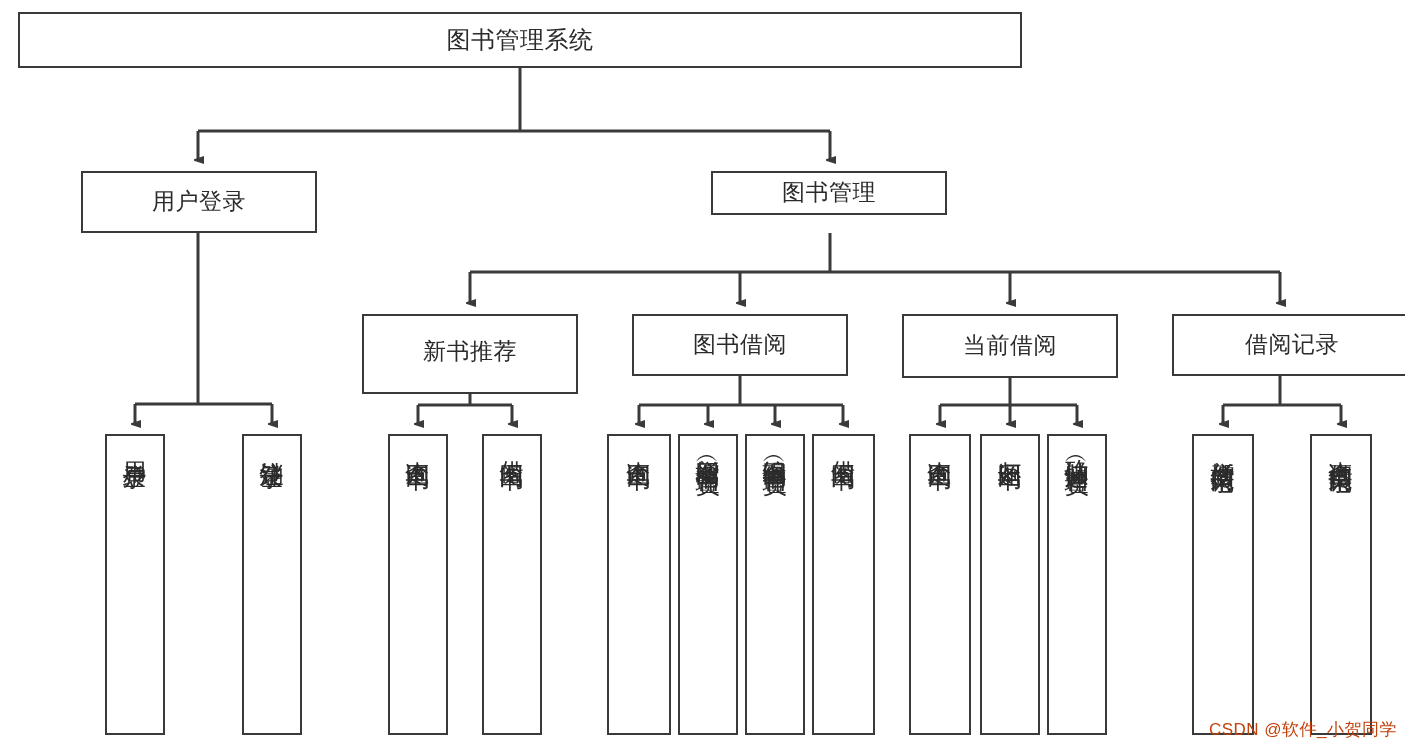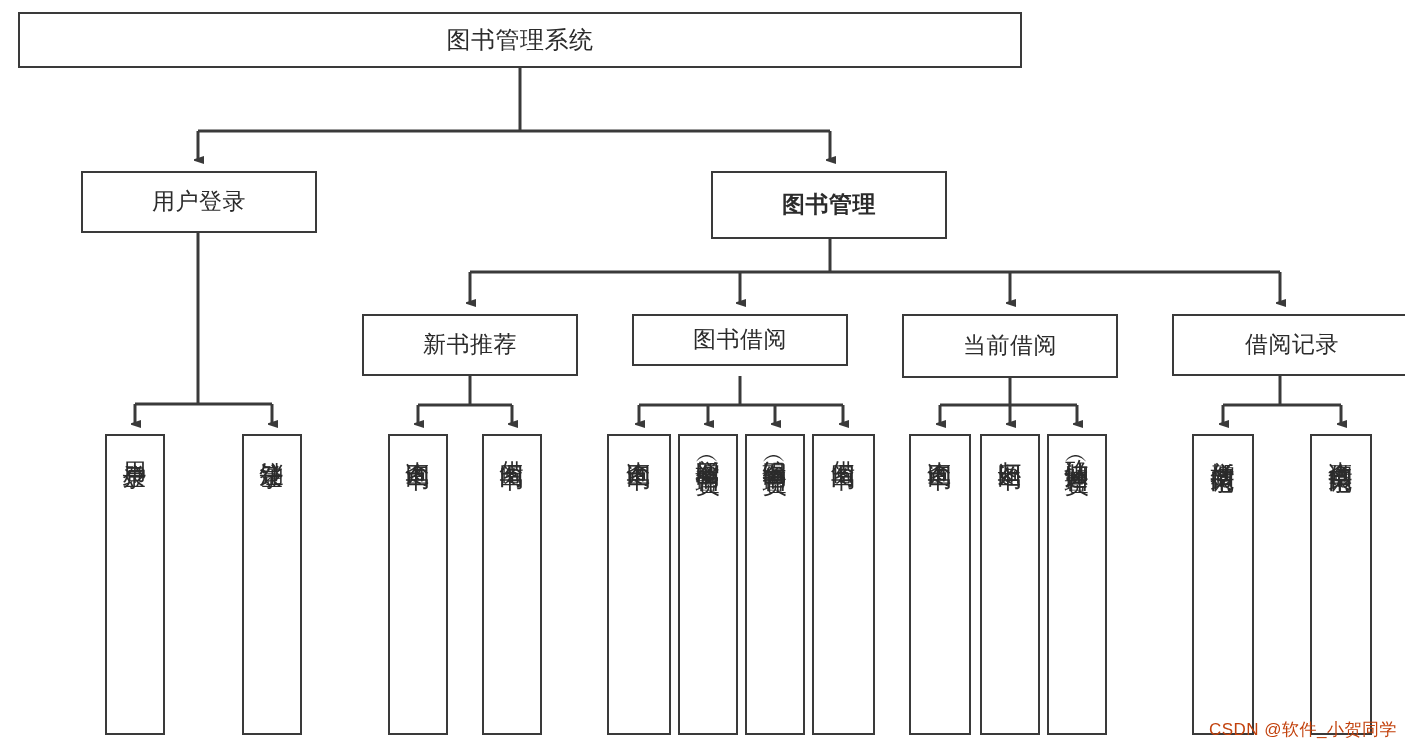--- a/index.html
+++ b/index.html
@@ -134,28 +134,28 @@
     </g>
   </svg>
 
   <div class="node horiz root" style="left: 18px; top: 12px; width: 1004px; height: 56px;">
     <span class="label">图书管理系统</span>
   </div>
 
   <div class="node horiz" style="left: 81px; top: 171px; width: 236px; height: 62px;">
     <span class="label">用户登录</span>
   </div>
-  <div class="node horiz" style="left: 711px; top: 171px; width: 236px; height: 68px; font-weight: bold;">
+  <div class="node horiz" style="left: 711px; top: 171px; width: 236px; height: 44px;">
     <span class="label">图书管理</span>
   </div>
 
-  <div class="node horiz" style="left: 362px; top: 314px; width: 216px; height: 62px;">
+  <div class="node horiz" style="left: 362px; top: 314px; width: 216px; height: 80px; font-family: Liberation Mono, monospace;">
     <span class="label">新书推荐</span>
   </div>
-  <div class="node horiz" style="left: 632px; top: 314px; width: 216px; height: 52px;">
+  <div class="node horiz" style="left: 632px; top: 314px; width: 216px; height: 62px;">
     <span class="label">图书借阅</span>
   </div>
   <div class="node horiz" style="left: 902px; top: 314px; width: 216px; height: 64px;">
     <span class="label">当前借阅</span>
   </div>
   <div class="node horiz" style="left: 1172px; top: 314px; width: 240px; height: 62px;">
     <span class="label">借阅记录</span>
   </div>
 
   <div class="node vert" style="left: 105px; top: 434px; width: 60px; height: 301px;">

